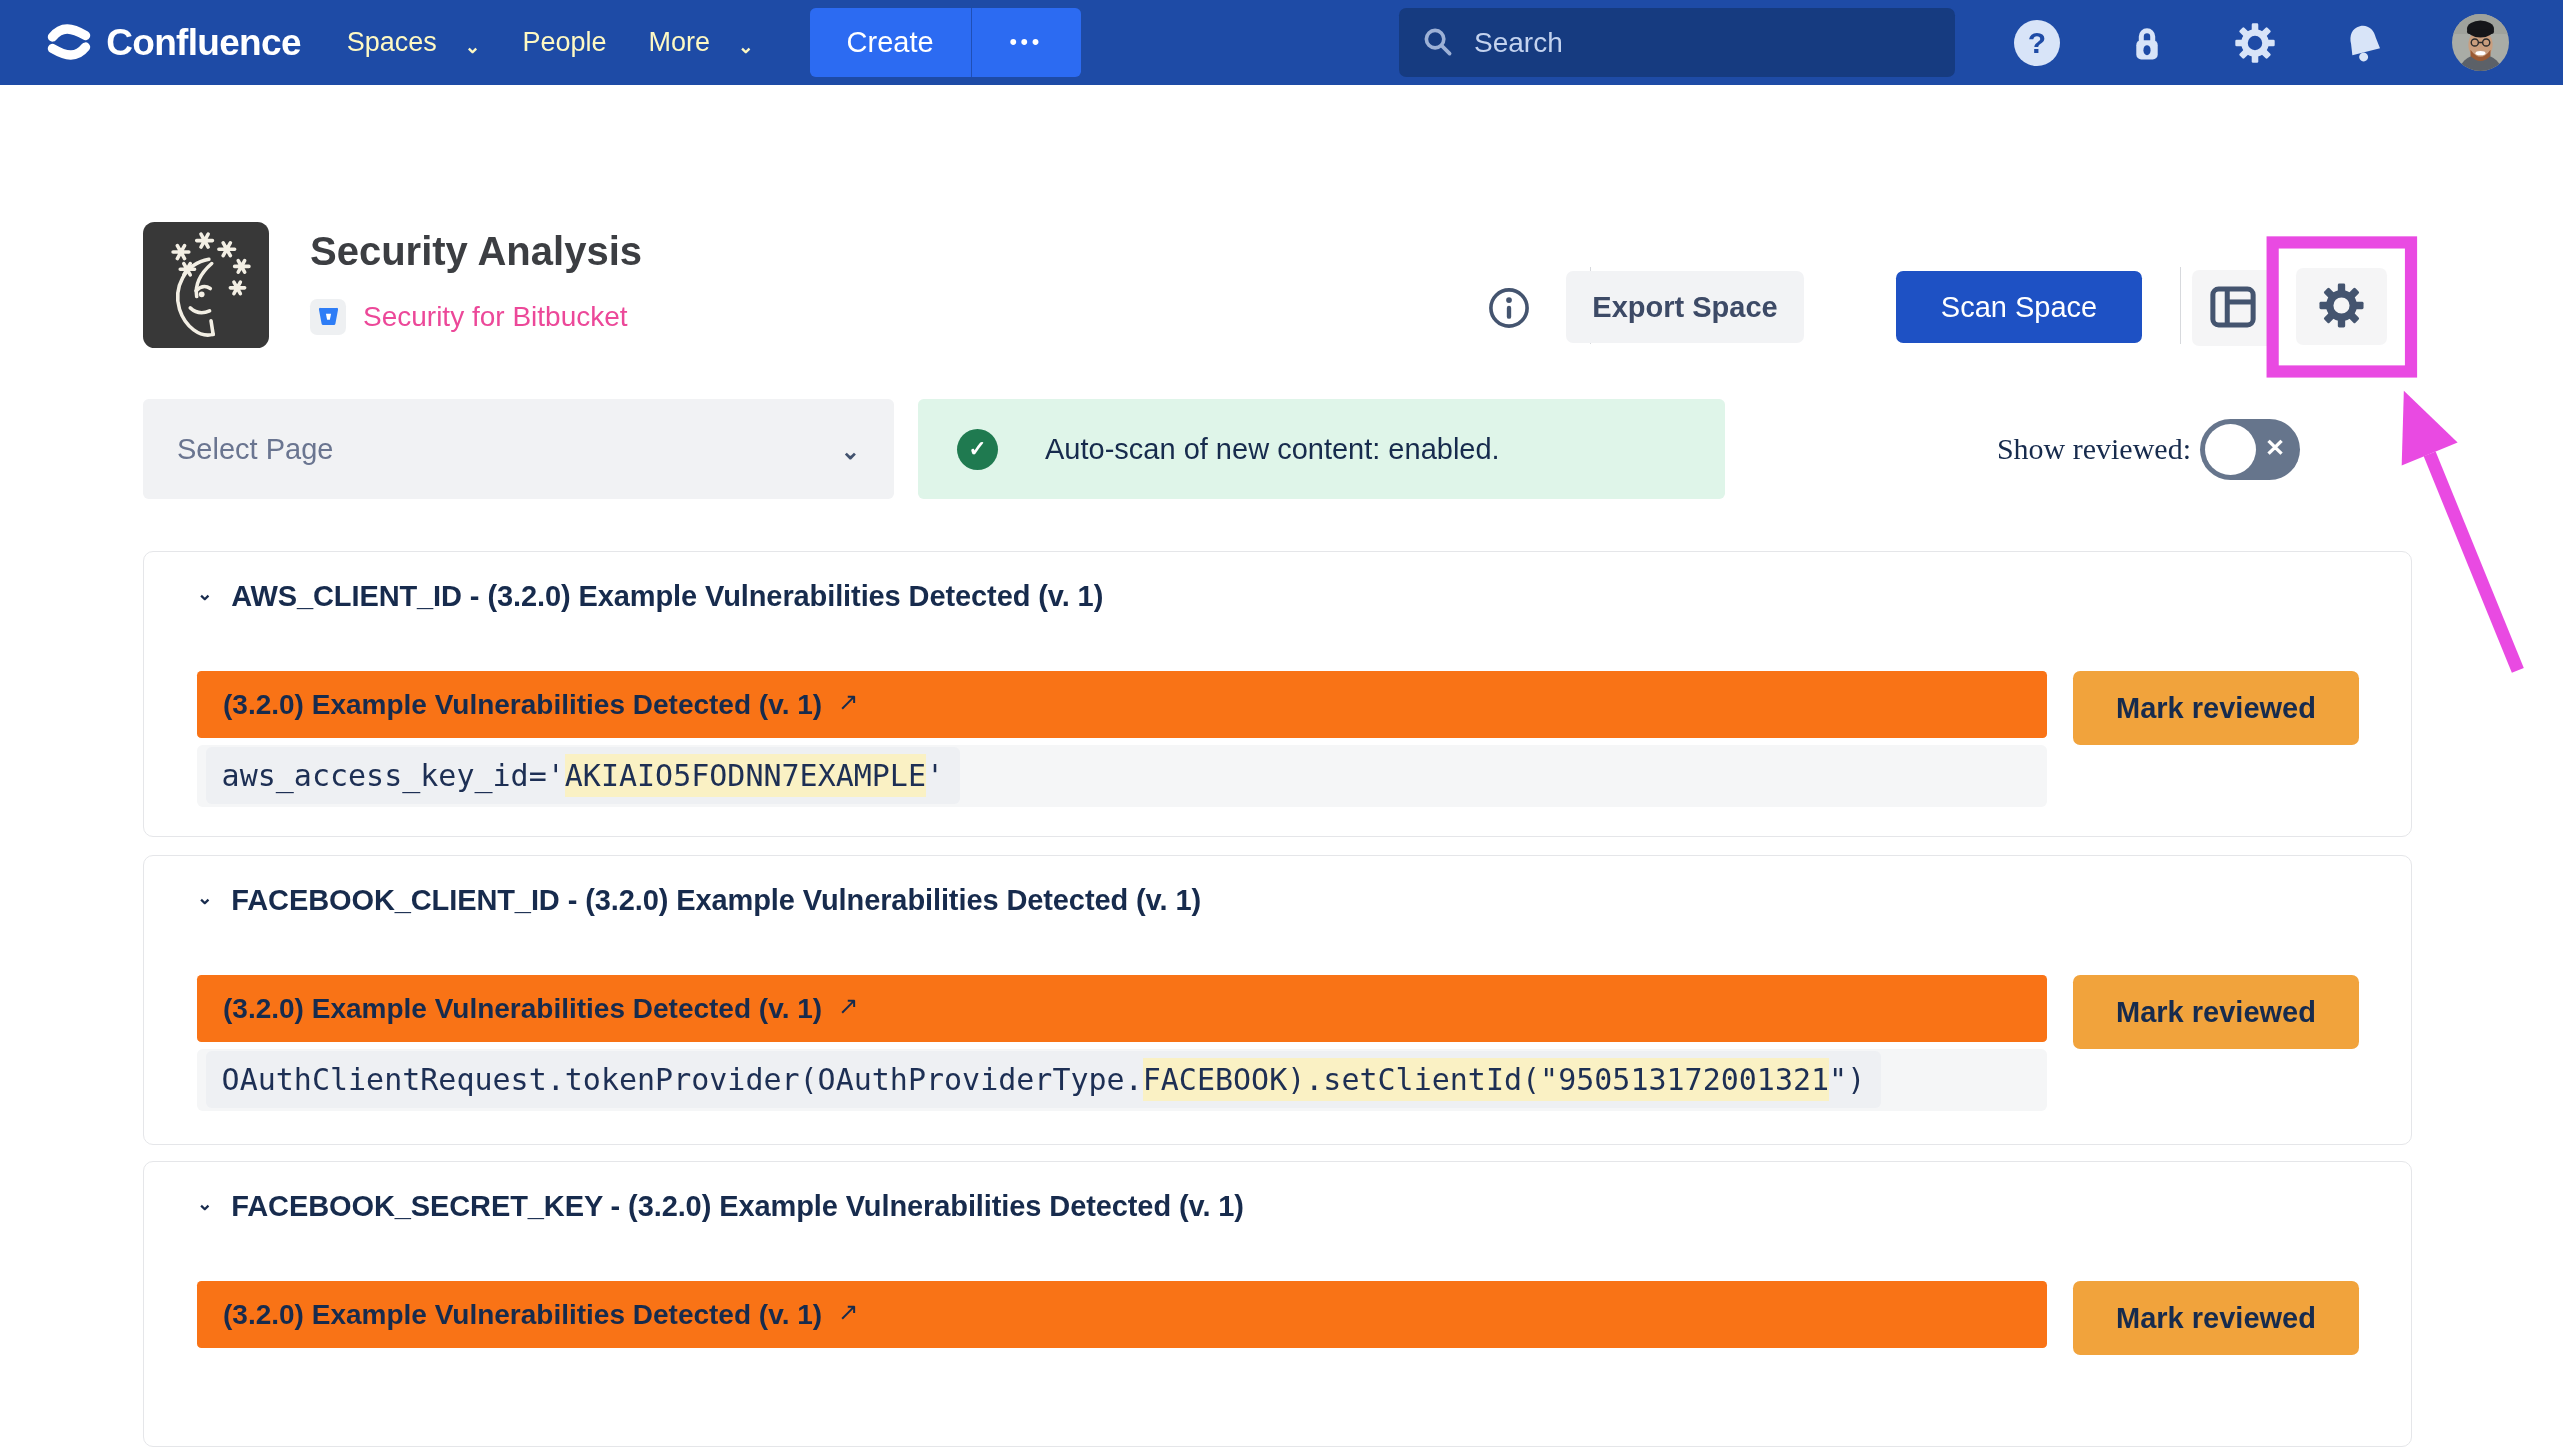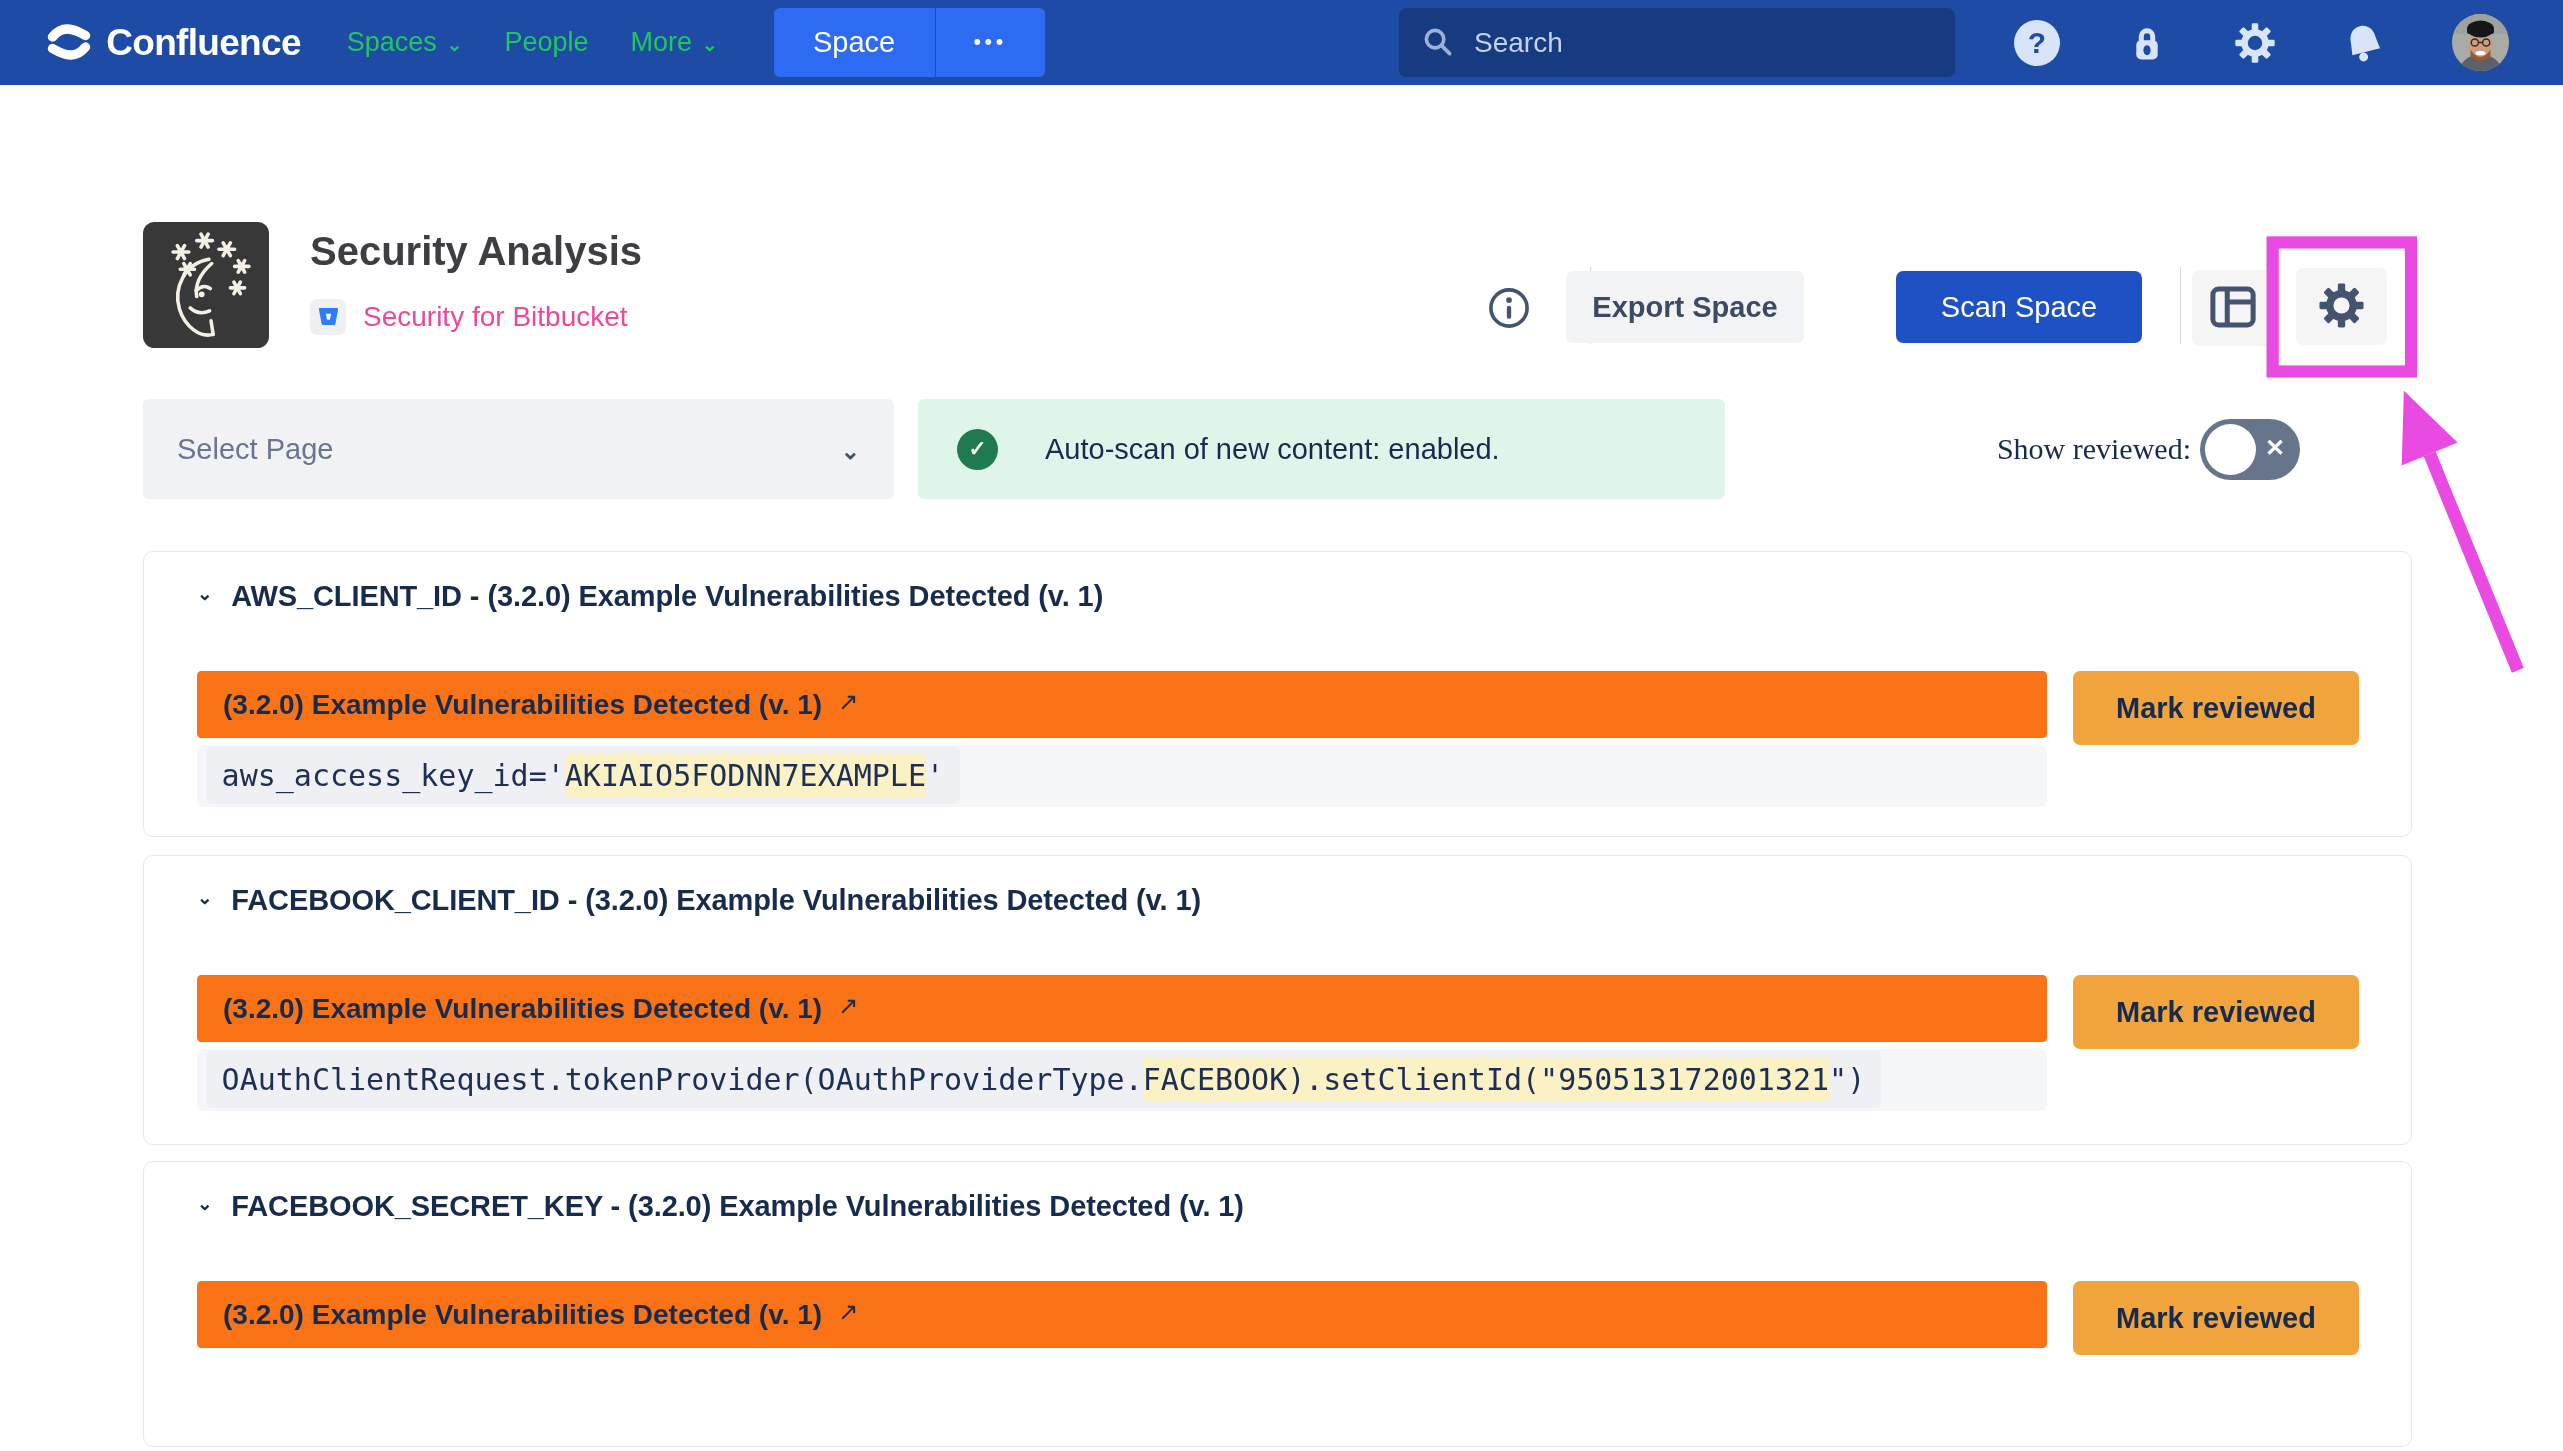--- a/index.html
+++ b/index.html
@@ -12,21 +12,21 @@
 
   
   .topnav {
     position:absolute; top:0; left:0; right:0; height:85px;
     background:#1e4ba6; display:flex; align-items:center;
     padding:0 54px 0 46px;
   }
   .brand { display:flex; align-items:center; gap:14.3px; cursor:pointer; }
   .brand-text { color:#ffffff; font-size:37px; font-weight:700; letter-spacing:-0.7px; }
   .nav-links { display:flex; align-items:center; gap:42px; margin-left:46px; }
-  .nav-link { display:flex; align-items:flex-start; gap:10px; color:#22c55e; font-size:27px; text-decoration:none; cursor:pointer; }
+  .nav-link { display:flex; align-items:flex-end; gap:28px; color:#fef9c3; font-size:27px; text-decoration:none; cursor:pointer; }
   .nav-chev { font-size:18.6px; margin-top:7.2px; font-weight:700; }
   .create-group { display:flex; margin-left:56px; height:69px; border-radius:5.7px; overflow:hidden; }
   .btn-create { width:161px; background:#2c6bf2; border:none; color:#fff; font-size:29px; font-weight:500; font-family:inherit; cursor:pointer; }
   .btn-dots { width:110px; background:#2c6bf2; border:none; border-left:1.4px solid rgba(10,34,88,.38); color:#fff; font-size:21.5px; letter-spacing:3.6px; font-family:inherit; cursor:pointer; }
   .search-box { margin-left:auto; width:556px; height:69px; background:#163b80; border-radius:7.2px; display:flex; align-items:center; gap:20px; padding:0 23px; cursor:text; }
   .search-ph { font-size:28px; color:#c3d2ee; }
   .nav-icons { display:flex; align-items:center; gap:67px; margin-left:59px; }
   .icon-help { width:46px; height:46px; border-radius:50%; background:#d8e4f8; color:#1e4ba6; font-size:30px; font-weight:700; display:flex; align-items:center; justify-content:center; cursor:pointer; }
   .nav-svg-btn { display:flex; align-items:center; justify-content:center; cursor:pointer; }
   .avatar { width:57px; height:57px; border-radius:50%; overflow:hidden; cursor:pointer; flex:0 0 auto; }
@@ -105,21 +105,21 @@
       <a class="nav-link">
         <span>People</span>
       </a>
       <a class="nav-link">
         <span>More</span>
         <span class="nav-chev">⌄</span>
       </a>
     </nav>
 
     <div class="create-group">
-      <button class="btn-create">Space</button>
+      <button class="btn-create">Create</button>
       <button class="btn-dots">•••</button>
     </div>
 
     <div class="search-box">
       <span>
         <svg width="32" height="32" viewBox="0 0 44 44">
           <circle cx="18" cy="18" r="12" fill="none" stroke="#9db1d6" stroke-width="5"></circle>
           <line x1="27" y1="27" x2="38" y2="38" stroke="#9db1d6" stroke-width="5" stroke-linecap="round"></line>
         </svg>
       </span>

